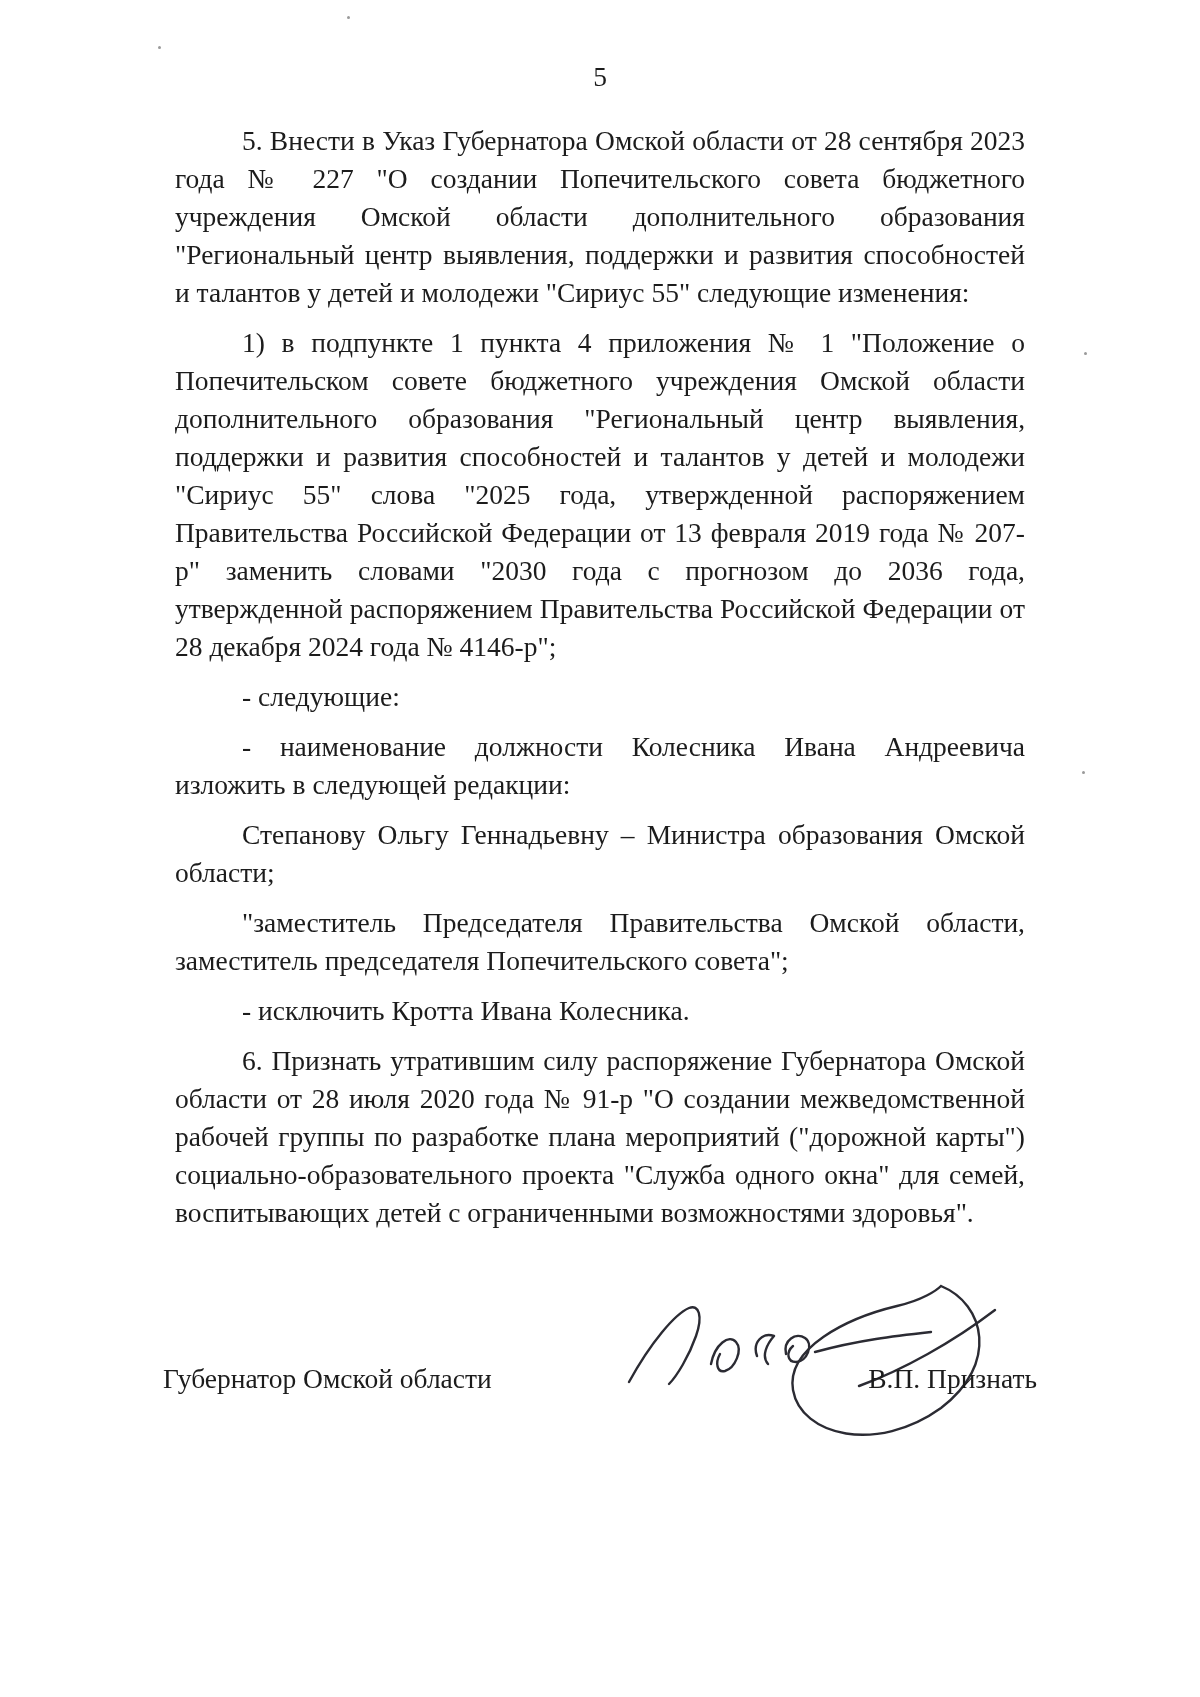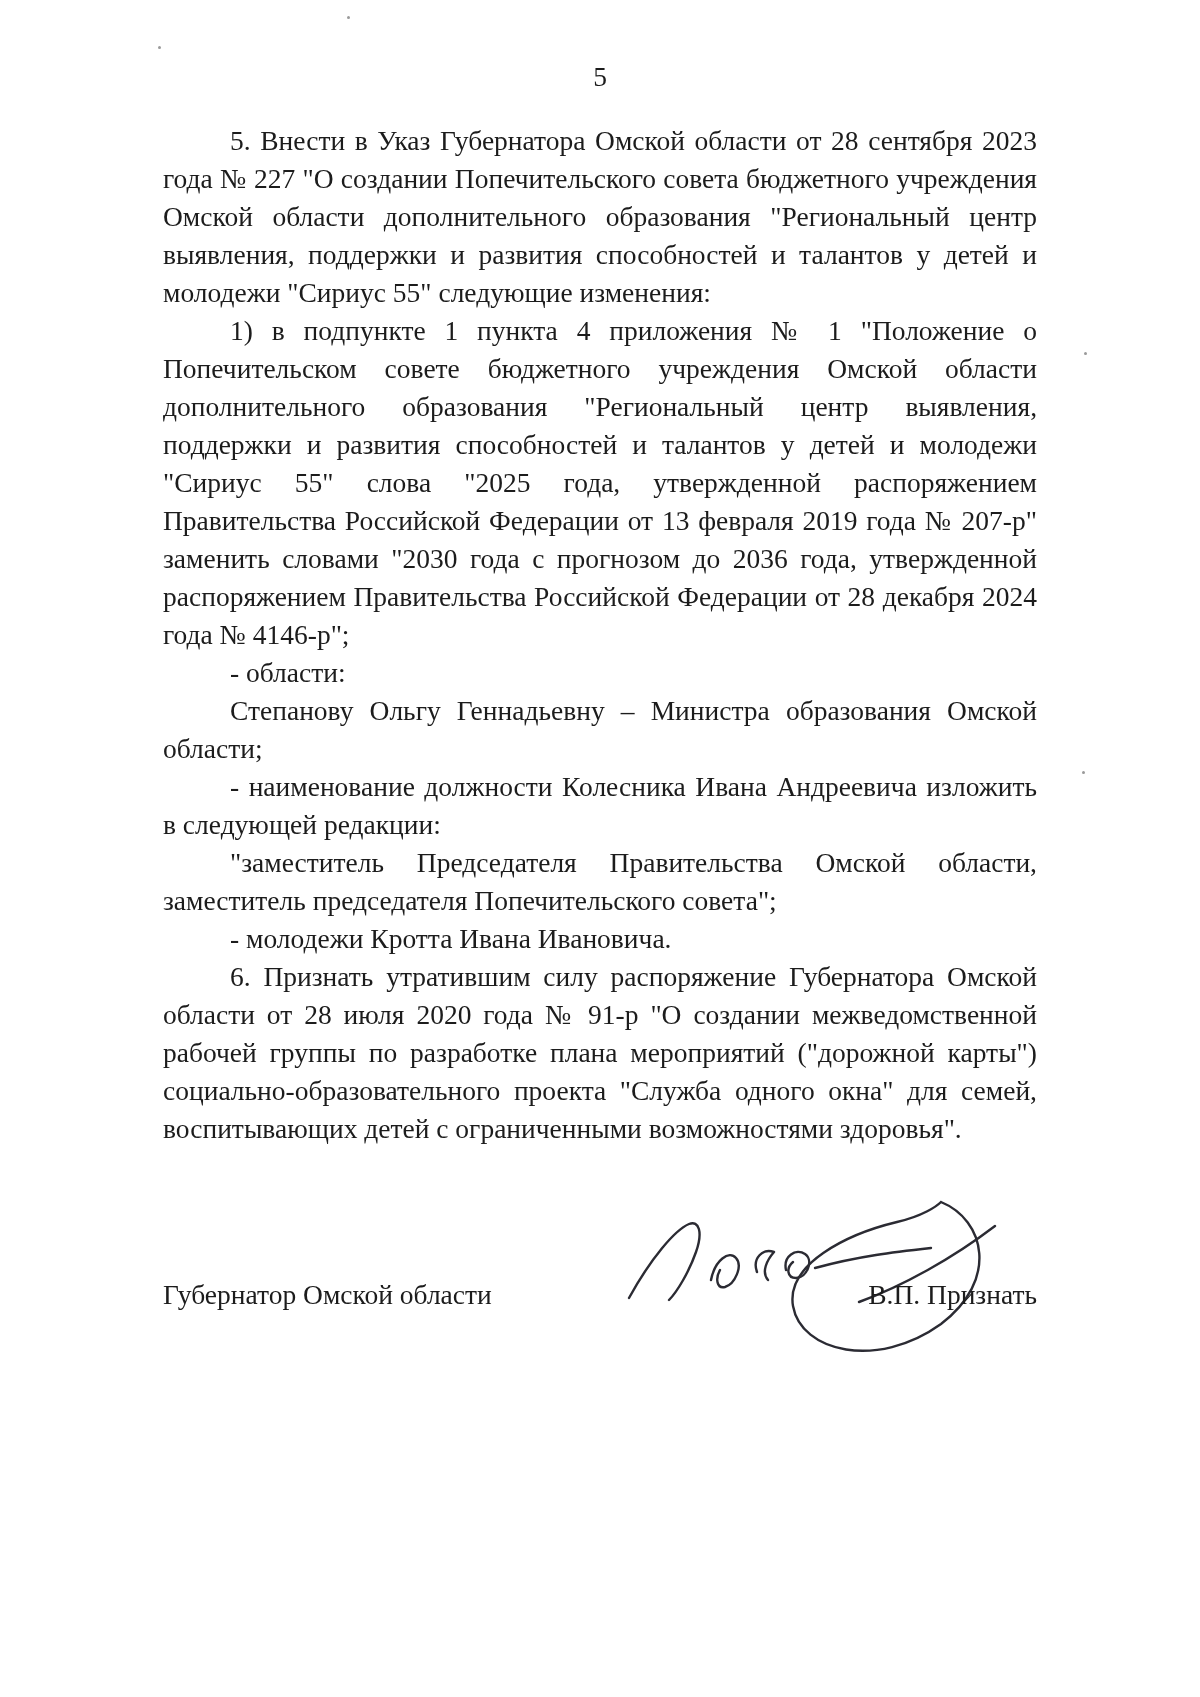--- a/index.html
+++ b/index.html
@@ -19,21 +19,21 @@
     line-height: 38px;
     box-sizing: border-box;
     padding: 58px 163px 0 163px;
     overflow: hidden;
   }
   .page-number {
     text-align: center;
     margin-bottom: 26px;
   }
   .body-text p {
-    margin: 0;
+    margin: 12px;
     text-align: justify;
     text-indent: 67px;
   }
   .signoff {
     position: relative;
     margin-top: 72px;
     height: 220px;
     text-decoration: underline;
   }
   .signoff-title {
@@ -72,25 +72,25 @@
 </head>
 <body>
 
 <div class="page">
 
   <div class="page-number">5</div>
 
   <div class="body-text">
     <p>5. Внести в Указ Губернатора Омской области от 28 сентября 2023 года № 227 "О создании Попечительского совета бюджетного учреждения Омской области дополнительного образования "Региональный центр выявления, поддержки и развития способностей и талантов у детей и молодежи "Сириус 55" следующие изменения:</p>
     <p>1) в подпункте 1 пункта 4 приложения № 1 "Положение о Попечительском совете бюджетного учреждения Омской области дополнительного образования "Региональный центр выявления, поддержки и развития способностей и талантов у детей и молодежи "Сириус 55" слова "2025 года, утвержденной распоряжением Правительства Российской Федерации от 13 февраля 2019 года № 207-р" заменить словами "2030 года с прогнозом до 2036 года, утвержденной распоряжением Правительства Российской Федерации от 28 декабря 2024 года № 4146-р";</p>
-    <p>- области:</p>
+    <p>- следующие:</p>
+    <p>- наименование должности Колесника Ивана Андреевича изложить в следующей редакции:</p>
     <p>Степанову Ольгу Геннадьевну – Министра образования Омской области;</p>
-    <p>- наименование должности Колесника Ивана Андреевича изложить в следующей редакции:</p>
     <p>"заместитель Председателя Правительства Омской области, заместитель председателя Попечительского совета";</p>
-    <p>- молодежи Кротта Ивана Ивановича.</p>
+    <p>- исключить Кротта Ивана Колесника.</p>
     <p>6. Признать утратившим силу распоряжение Губернатора Омской области от 28 июля 2020 года № 91-р "О создании межведомственной рабочей группы по разработке плана мероприятий ("дорожной карты") социально-образовательного проекта "Служба одного окна" для семей, воспитывающих детей с ограниченными возможностями здоровья".</p>
   </div>
 
   <div class="signoff">
     <span class="signoff-title">Губернатор Омской области</span>
 
     <svg class="signature-svg" width="400" height="215" viewBox="0 0 400 215" aria-hidden="true">
 
       <path d="M6,118 C28,78 52,50 66,44 C76,40 80,52 73,72 C66,92 54,112 46,120"></path>
       <path d="M88,100 C92,80 106,70 113,78 C120,86 112,104 102,107 C94,109 92,99 97,90"></path>

